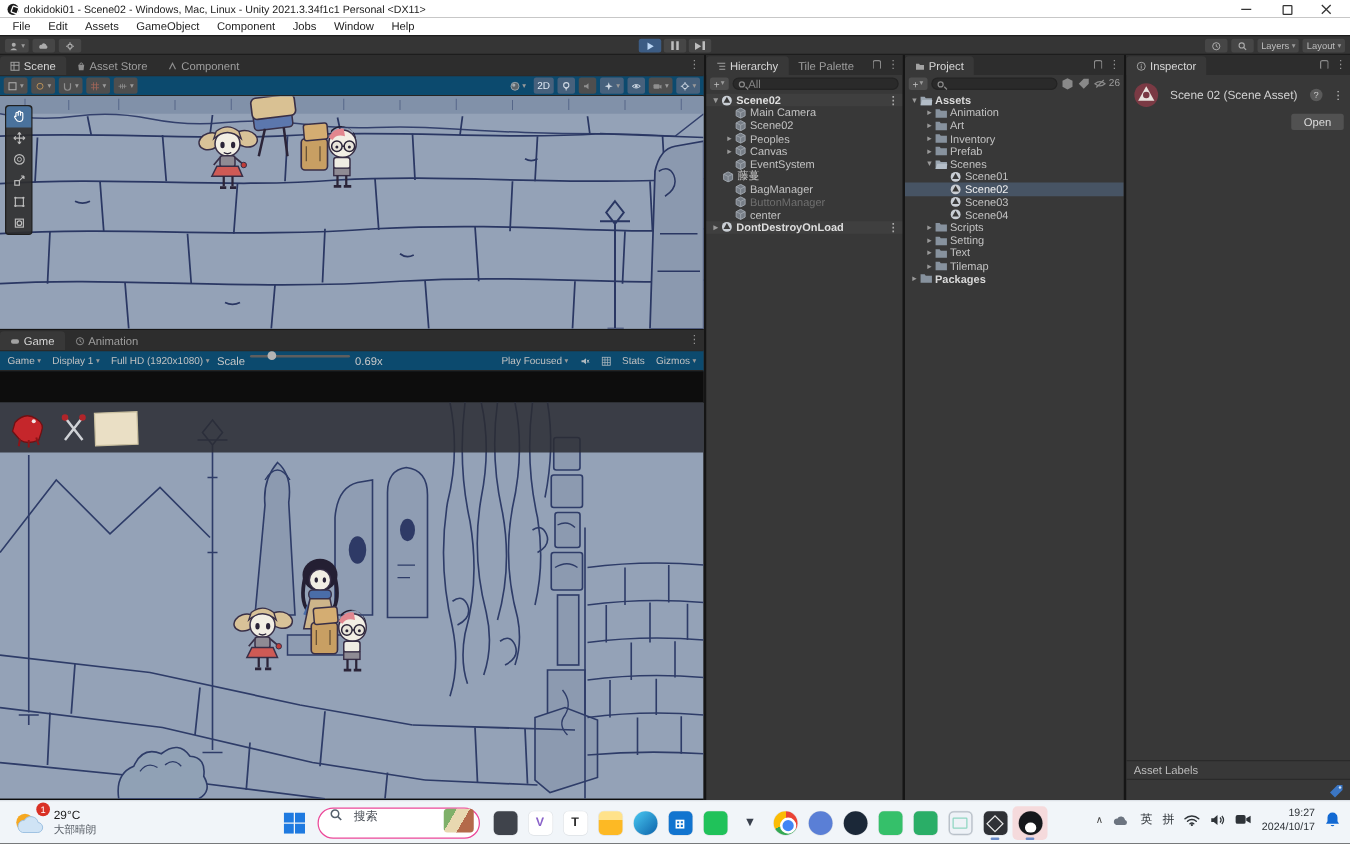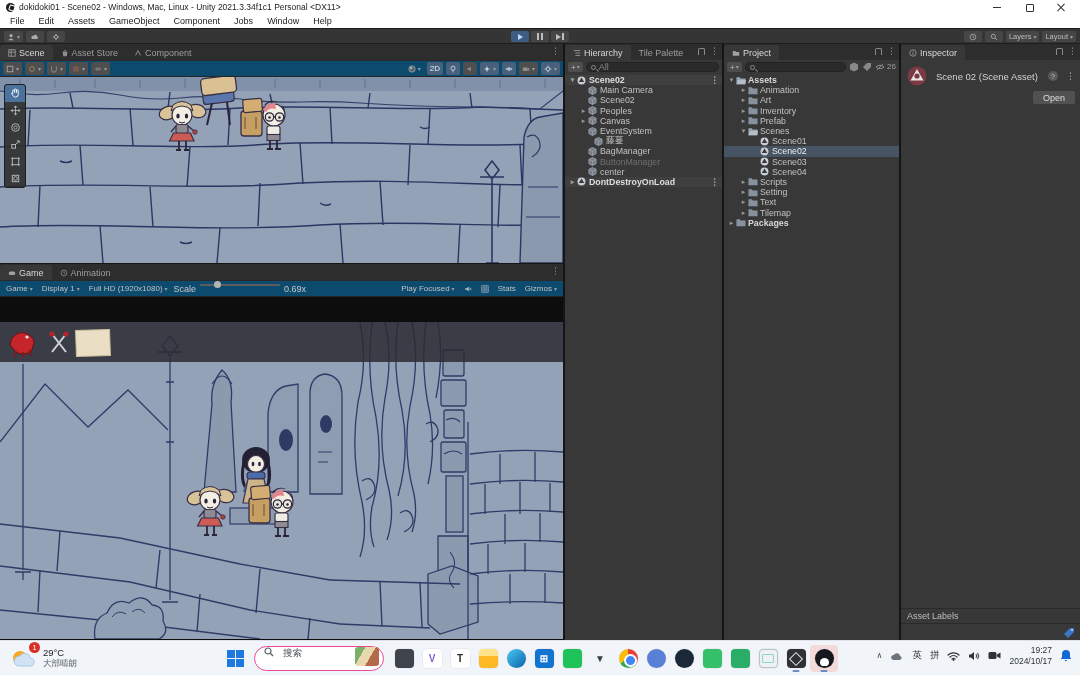--- a/index.html
+++ b/index.html
@@ -684,21 +684,21 @@
               <svg class="i-cube" width="9" height="9" viewBox="0 0 10 10">
                 <path d="M5,0.5 L9,2.6 V7.4 L5,9.5 L1,7.4 V2.6 Z" fill="#767d86" stroke="#a5abb3" stroke-width=".8"></path>
                 <path d="M1,2.6 L5,4.6 L9,2.6 M5,4.6 V9.5" fill="none" stroke="#a5abb3" stroke-width=".7"></path>
               </svg>
 
             </span>
             <span class="lbl">EventSystem</span>
 
           </div>
 
-          <div class="row" style="padding-left: 20px; text-align: right;">
+          <div class="row" style="padding-left: 4px; text-align: right;">
             <span class="arr"></span>
             <span class="ric ic-cube">
               <svg class="i-cube" width="9" height="9" viewBox="0 0 10 10">
                 <path d="M5,0.5 L9,2.6 V7.4 L5,9.5 L1,7.4 V2.6 Z" fill="#767d86" stroke="#a5abb3" stroke-width=".8"></path>
                 <path d="M1,2.6 L5,4.6 L9,2.6 M5,4.6 V9.5" fill="none" stroke="#a5abb3" stroke-width=".7"></path>
               </svg>
 
             </span>
             <span class="lbl">藤蔓</span>
 

